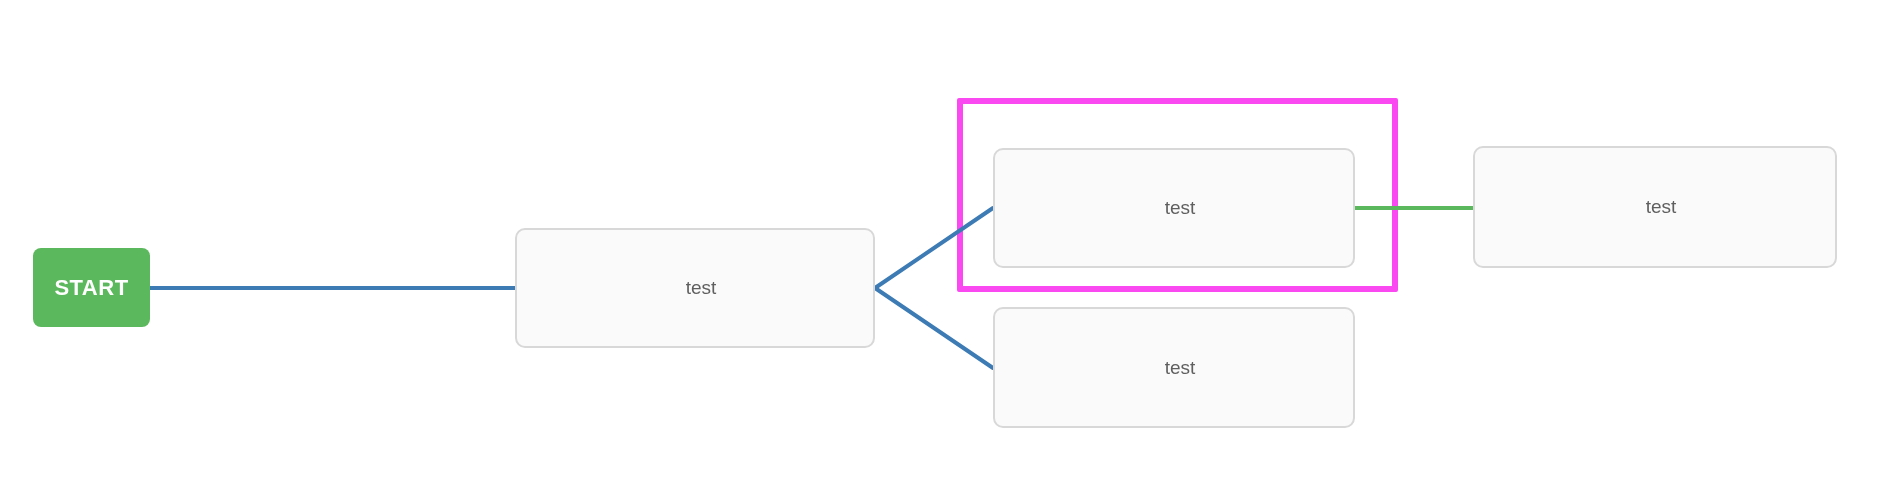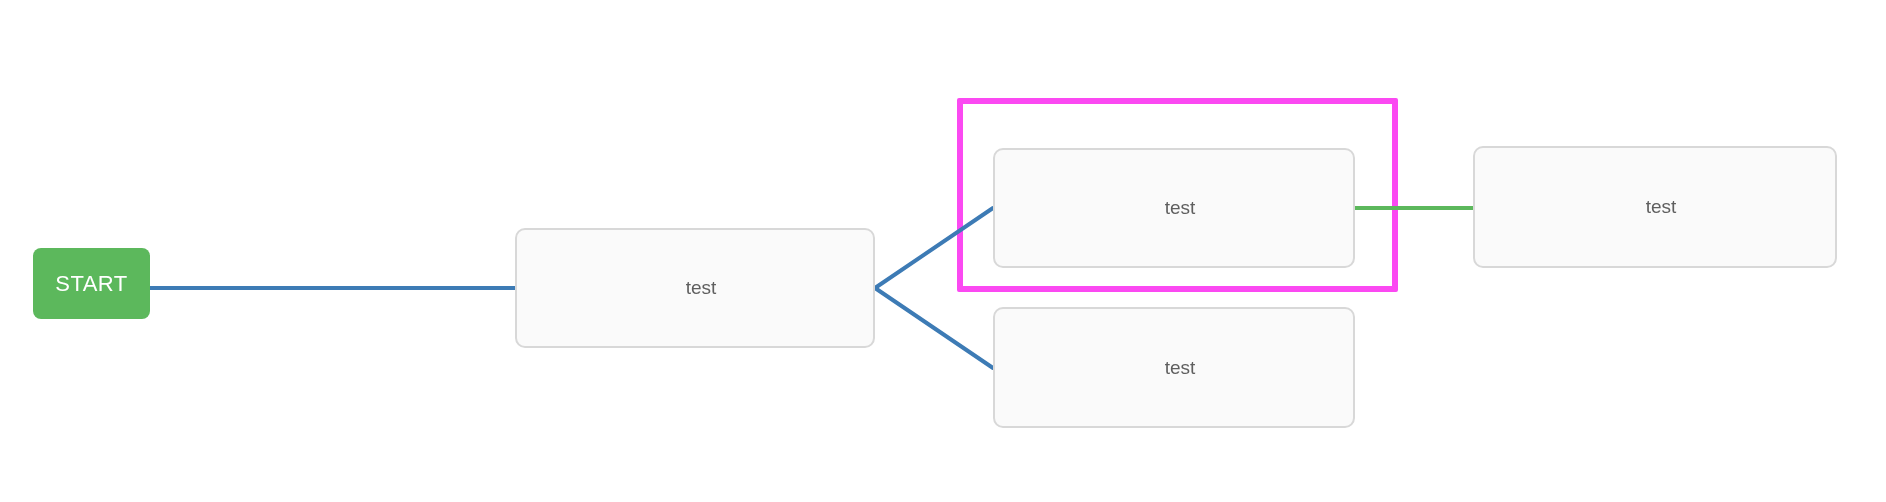--- a/index.html
+++ b/index.html
@@ -40,26 +40,26 @@
     align-items: center;
     justify-content: center;
     box-sizing: border-box;
     z-index: 3;
     cursor: default;
   }
   .start-node {
     left: 33px;
     top: 248px;
     width: 117px;
-    height: 71px;
+    height: 79px;
     background: #5cb85c;
     border-radius: 8px;
     color: #ffffff;
     font-size: 22px;
-    font-weight: 400;
+    font-weight: 700;
     letter-spacing: 0.5px;
   }
   .task-node {
     background: #fafafa;
     border: 2px solid #d8d8d8;
     border-radius: 10px;
     color: #5f5f5f;
     font-size: 19px;
     padding-left: 12px;
   }

